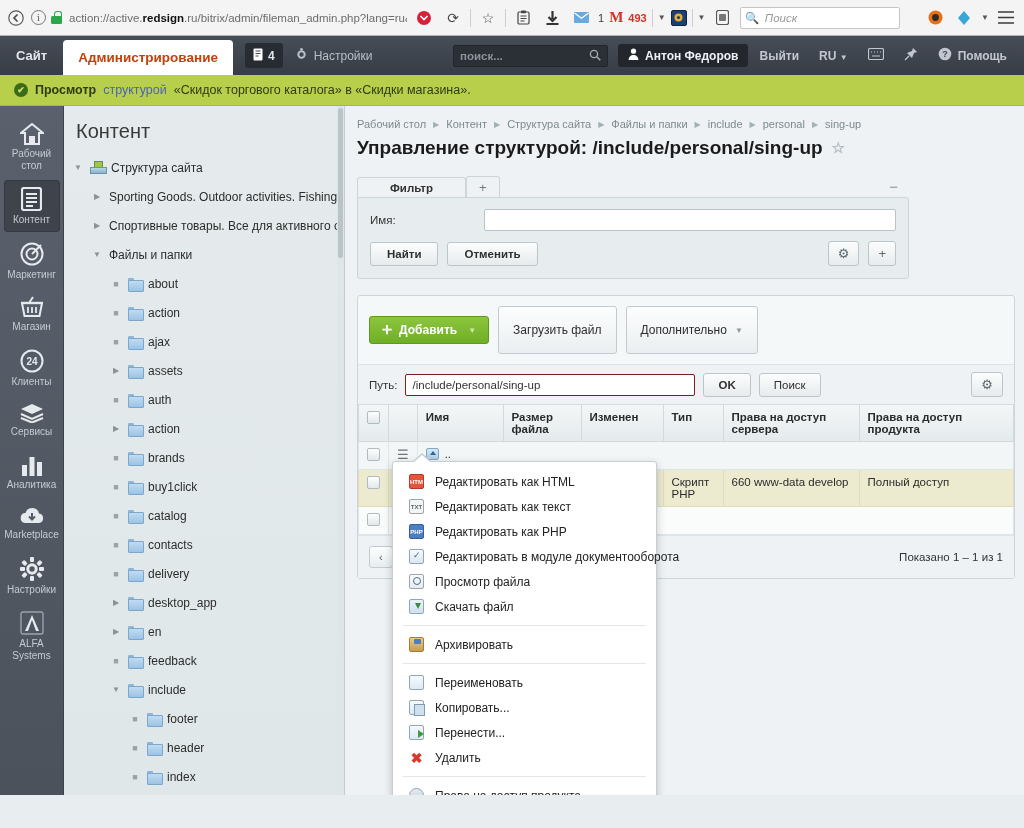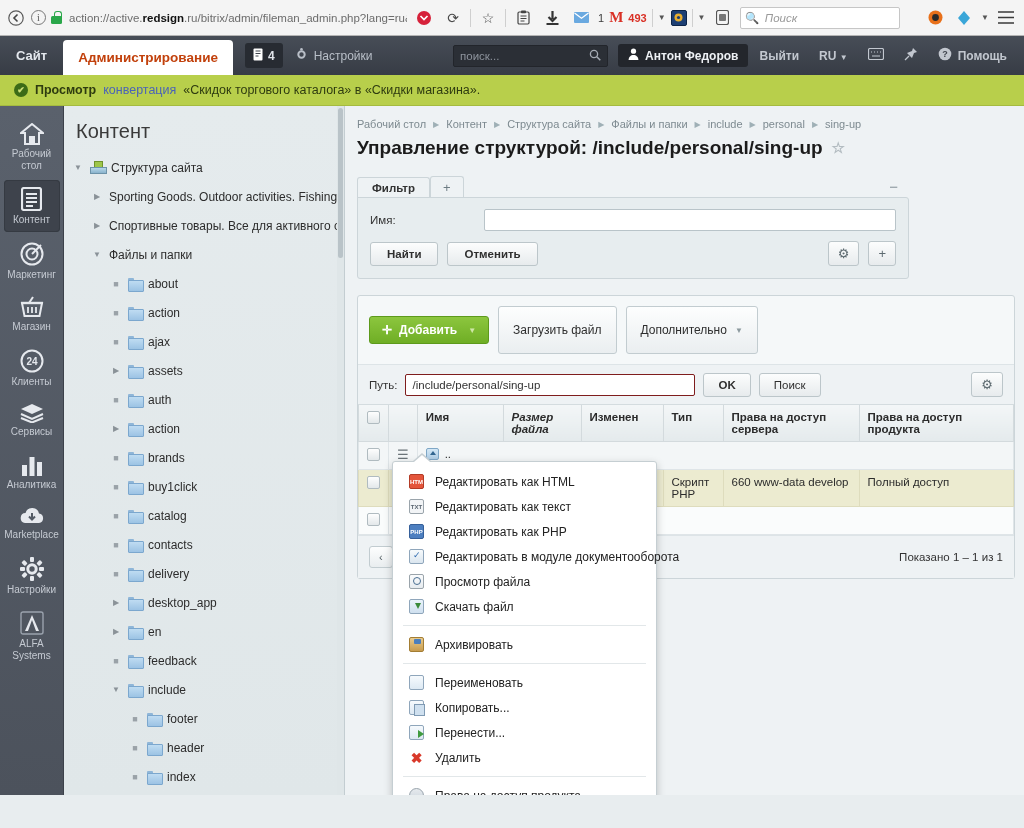--- a/index.html
+++ b/index.html
@@ -56,21 +56,21 @@
     font-size:13.5px; padding:0 15px;
   }
   .bx-chip {
     display:flex;align-items:center;gap:5px;background:#272b32;border-radius:3px;
     padding:3px 8px;margin:7px 0 7px 12px;color:#dfe3e9;font-size:12px;font-weight:bold;
   }
   .bx-item { display:flex;align-items:center;gap:6px;color:#b9bfc8;font-size:12px;padding:0 12px; }
   #bx-right { margin-left:auto;display:flex;align-items:center;gap:2px;padding-right:8px; }
   #bx-search {
     width:155px;height:22px;background:#2b2f36;border:1px solid #22252b;border-radius:2px;
-    display:flex;align-items:center;padding:0 6px;color:#8d939c;font-size:11.5px;
+    display:flex;align-items:center;padding:0 6px;color:#8d939c;font-size:11.5px;font-weight:bold;
   }
   #bx-user {
     display:flex;align-items:center;gap:6px;background:#23262c;border-radius:3px;
     padding:4px 10px;color:#eef1f5;font-size:12px;font-weight:bold;margin-left:8px;
   }
   .bx-link { color:#c2c7cf;font-size:12px;padding:0 9px;font-weight:bold; }
 
   
   #notice {
     height:31px;background:#b8cf4b;display:flex;align-items:center;gap:7px;
@@ -126,21 +126,21 @@
   #crumbs{display:flex;align-items:center;gap:7px;font-size:11px;color:#7d8a90;padding:1px 0 7px;}
   #crumbs a{color:#7d8a90;text-decoration:none;}
   #crumbs .sepc{color:#9fb0b6;font-size:8px;}
   #page-title{font-size:19px;font-weight:bold;color:#1b1b1b;display:flex;align-items:center;gap:9px;margin-bottom:14px;}
   #page-title .star{color:#b3bcc1;font-size:15px;}
 
   
   #filter{width:552px;margin-bottom:16px;}
   #filter-tabs{display:flex;align-items:flex-end;height:25px;}
   .ftab{background:#eef2f4;border:1px solid #ccd5d9;border-bottom:none;border-radius:3px 3px 0 0;
-        padding:4px 14px;font-size:11.5px;font-weight:bold;color:#333;}
+        padding:4px 32px;font-size:11.5px;font-weight:bold;color:#333;}
   .ftab.plus{padding:3px 12px;color:#6d7c83;font-size:13px;font-weight:normal;}
   #filter-body{
     border:1px solid #ccd5d9;background:#e7edef;border-radius:0 3px 3px 3px;
     padding:11px 12px 12px;position:relative;margin-top:-1px;
   }
   #filter-min{position:absolute;right:10px;top:-20px;color:#8a979d;font-size:15px;}
   .frow{display:flex;align-items:center;gap:9px;margin-bottom:10px;}
   .flabel{font-size:11.5px;color:#333;width:105px;}
   #filter-input{flex:1;height:22px;border:1px solid #b9c4c9;background:#fff;border-radius:2px;}
   .btn{
@@ -393,21 +393,21 @@
           </svg>
       </span>
       <span>Помощь</span>
     </div>
   </div>
 </div>
 
 <div id="notice">
   <span class="ok">✔</span>
   <span>Просмотр</span>
-  <a href="#">конвертация</a>
+  <a href="#">структурой</a>
   <span class="rest">«Скидок торгового каталога» в «Скидки магазина».</span>
 </div>
 
 <div id="shell">
 
   <div id="rail">
     <div class="rail-item">
       <span class="rail-glyph">
         <svg width="24" height="22" viewBox="0 0 24 22">
             <path d="M12 1 L23 10 H19 V21 H5 V10 H1 Z" fill="none" stroke="#e6e9ee" stroke-width="2"></path>
@@ -706,21 +706,21 @@
           <span>⚙</span>
         </div>
       </div>
 
       <table>
         <thead>
           <tr>
             <th style="width:30px;"><span class="chk"></span></th>
             <th style="width:28px;"></th>
             <th style="width:72px;">Имя</th>
-            <th style="width:78px;font-style:italic;">Размер файла</th>
+            <th style="width:78px;">Размер файла</th>
             <th style="width:82px;">Изменен</th>
             <th style="width:60px;">Тип</th>
             <th style="width:136px;">Права на доступ сервера</th>
             <th>Права на доступ продукта</th>
           </tr>
         </thead>
         <tbody>
           <tr class="row-up">
             <td><span class="chk"></span></td>
             <td><span class="burger">☰</span></td>

